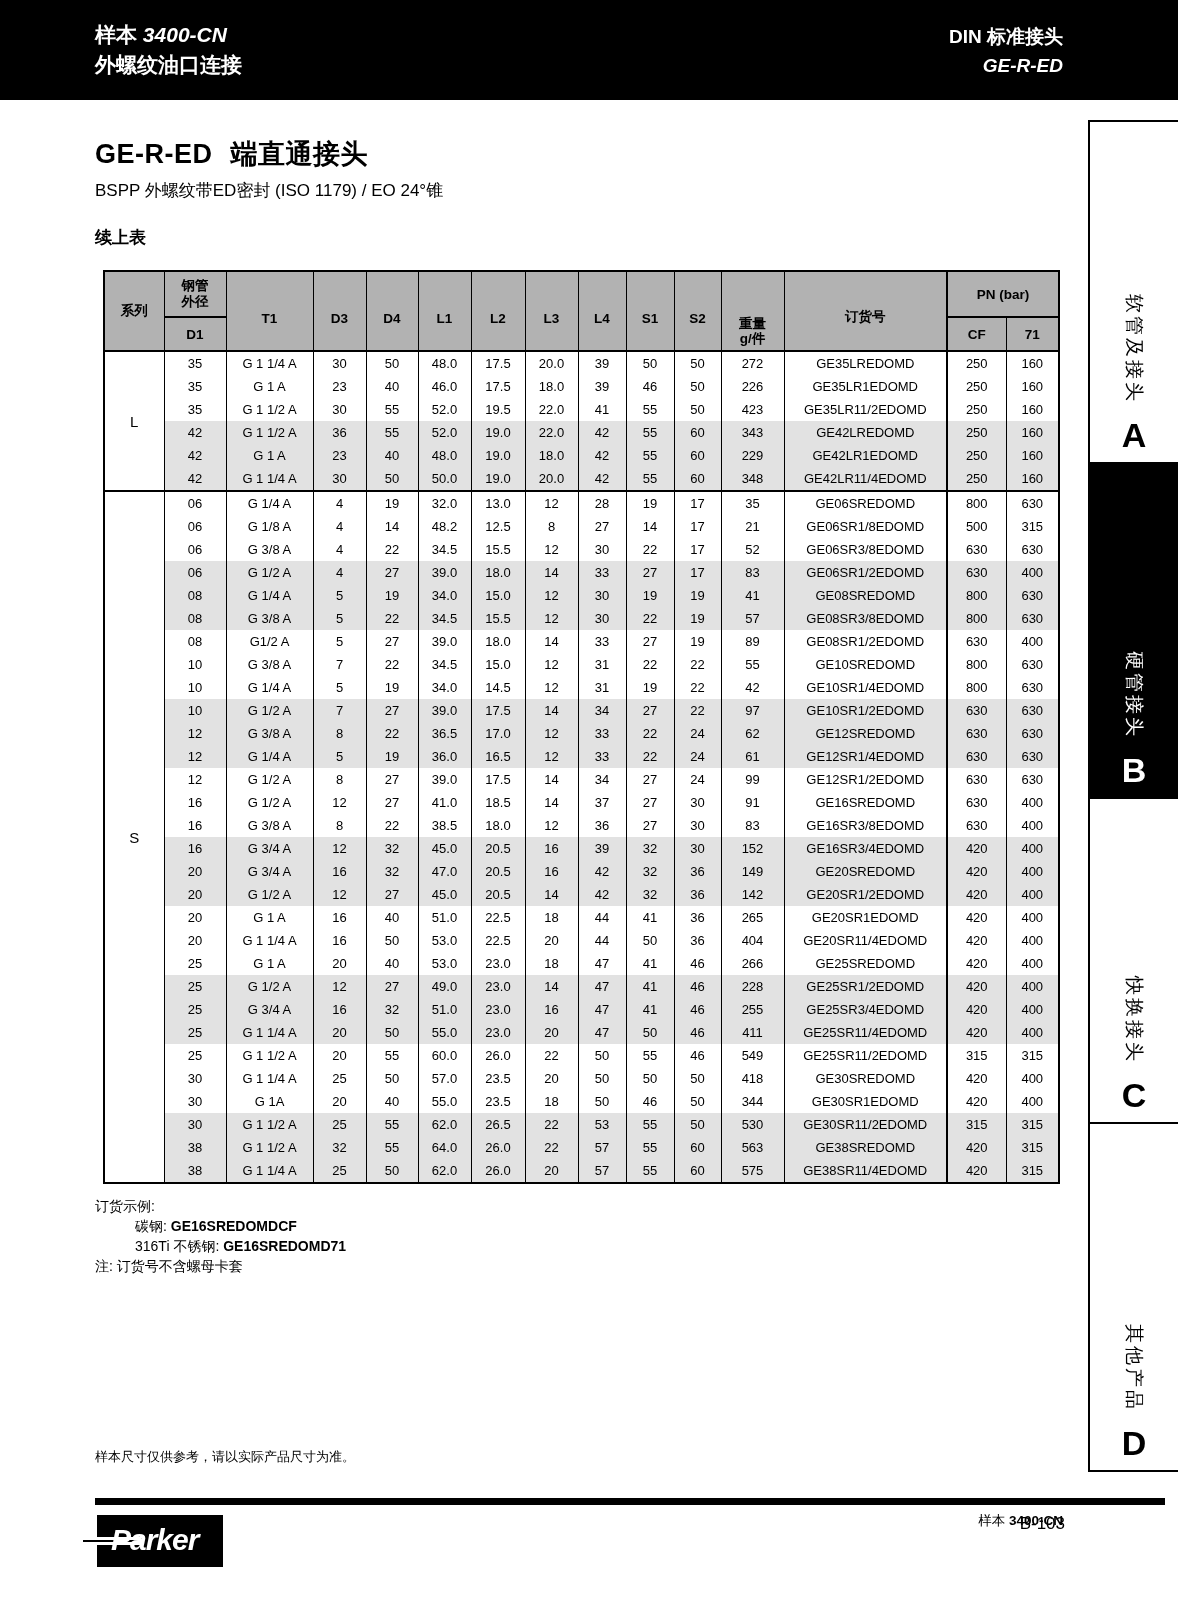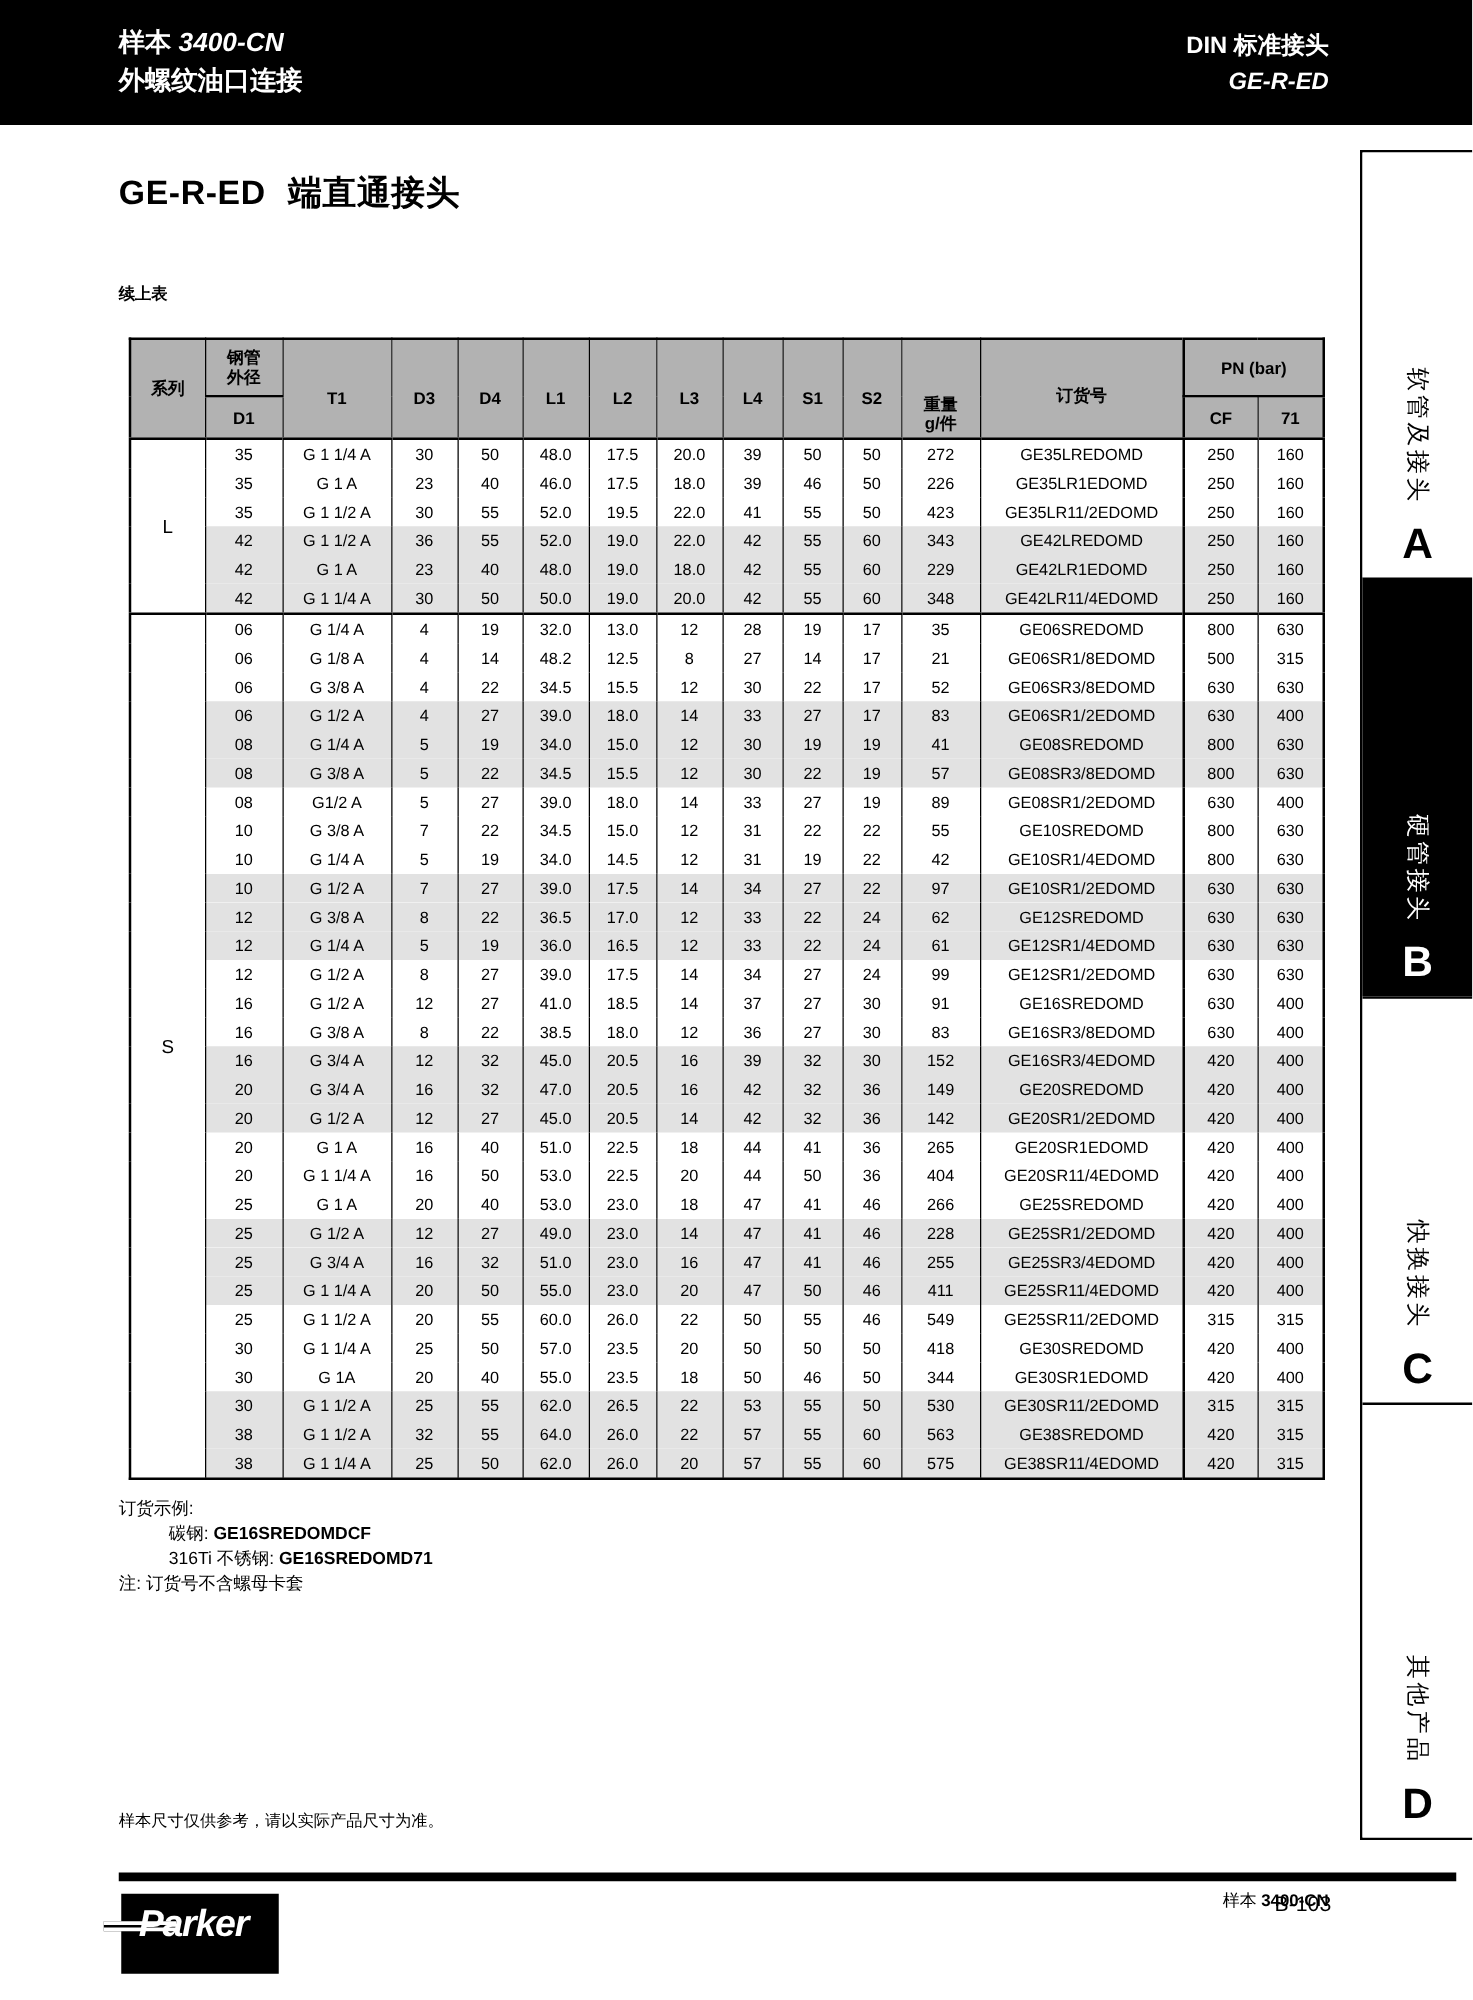--- a/index.html
+++ b/index.html
@@ -11,21 +11,21 @@
   .topbar { position: absolute; left: 0; top: 0; width: 1178px; height: 100px; background: #000; color: #fff; }
   .topbar-left { position: absolute; left: 95px; top: 20px; font-size: 21px; font-weight: bold; line-height: 30px; }
   .topbar-right { position: absolute; right: 115px; top: 22px; font-size: 19px; font-weight: bold; line-height: 29px; text-align: right; }
   .ital { font-style: italic; }
 
   
   .title-block { position: absolute; left: 95px; top: 136px; }
   .title-main { font-size: 27px; font-weight: bold; letter-spacing: 0.5px; }
   .title-main .title-name { margin-left: 18px; }
   .title-sub { font-size: 17px; margin-top: 7px; }
-  .continued { position: absolute; left: 95px; top: 226px; font-size: 13px; font-weight: bold; }
+  .continued { position: absolute; left: 95px; top: 226px; font-size: 17px; font-weight: bold; }
 
   
   .spec-table { position: absolute; left: 103px; top: 270px; border-collapse: collapse; table-layout: fixed; width: 955px; border: 2px solid #000; }
   .spec-table th, .spec-table td { border-left: 1px solid #000; border-right: 1px solid #000; text-align: center; padding: 0; white-space: nowrap; overflow: hidden; }
   .spec-table thead th { background: #b2b2b2; font-weight: bold; font-size: 13.5px; border-bottom: 2px solid #000; }
   .spec-table thead tr.hrow1 { height: 46px; }
   .spec-table thead tr.hrow2 { height: 34px; }
   th.h-series { vertical-align: middle; font-size: 14px; }
   th.h-d1top { vertical-align: middle; line-height: 1.2; border-bottom: none; }
   th.h-span { vertical-align: bottom; padding-bottom: 24px; }
@@ -53,21 +53,21 @@
   .tab-b { height: 335px; }
   .tab-c { height: 325px; border-top: 2px solid #000; }
   .tab-d { height: 348px; border-top: 2px solid #000; }
 
   
   .disclaimer { position: absolute; left: 95px; top: 1448px; font-size: 13px; }
   .footer-rule { position: absolute; left: 95px; top: 1498px; width: 1070px; height: 7px; background: #000; }
   .page-number { position: absolute; left: 95px; top: 1514px; width: 970px; text-align: right; font-size: 17px; }
   .footer-catalog { position: absolute; right: 115px; top: 1512px; font-size: 13.5px; }
   .footer-catalog b { font-weight: bold; }
-  .parker-logo { position: absolute; left: 97px; top: 1515px; width: 126px; height: 64px; background: #000; }
+  .parker-logo { position: absolute; left: 97px; top: 1515px; width: 126px; height: 52px; background: #000; }
   .parker-logo .logo-text { position: absolute; left: 14px; top: 8px; color: #fff; font-size: 30px; font-weight: bold; font-style: italic; letter-spacing: -1px; }
   .parker-logo .logo-dash { position: absolute; left: -14px; top: 22px; width: 58px; height: 8px; background: #000; border-top: 3px solid #fff; border-bottom: 3px solid #fff; }
 </style>
 </head>
 <body>
 
 <div class="page">
 
   <header class="topbar">
     <div class="topbar-left">
@@ -75,20 +75,21 @@
       <div>外螺纹油口连接</div>
     </div>
     <div class="topbar-right">
       <div>DIN 标准接头</div>
       <div class="ital">GE-R-ED</div>
     </div>
   </header>
 
   <div class="title-block">
     <div class="title-main"><span>GE-R-ED</span><span class="title-name">端直通接头</span></div>
+    <div class="title-sub">BSPP 外螺纹带ED密封 (ISO 1179) / EO 24°锥</div>
   </div>
   <div class="continued">续上表</div>
 
   <table class="spec-table">
     <colgroup>
       <col style="width:60px">
         <col style="width:62px">
         <col style="width:87px">
         <col style="width:53px">
       <col style="width:52px">

